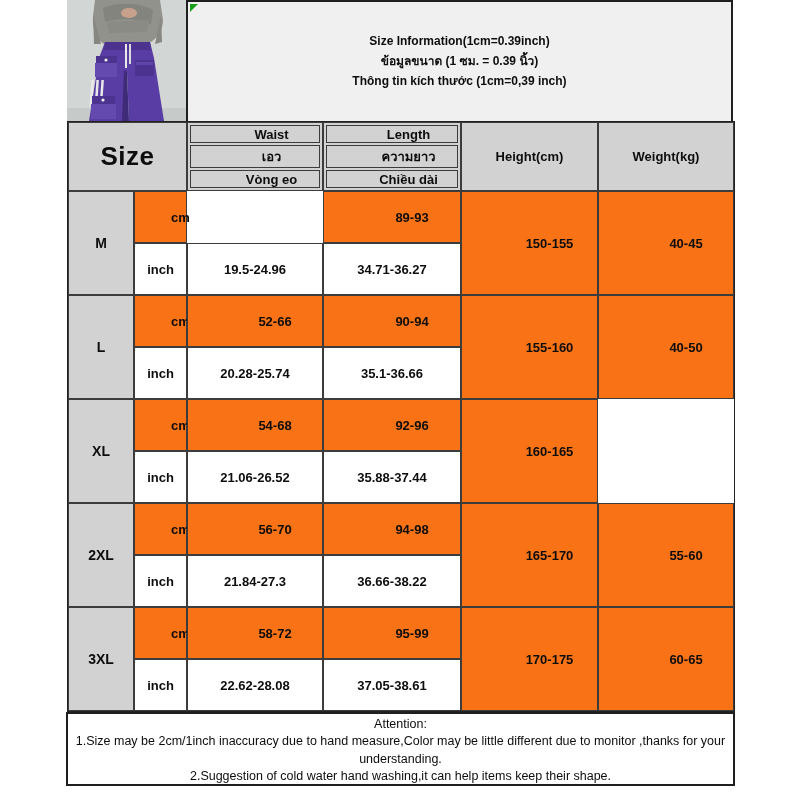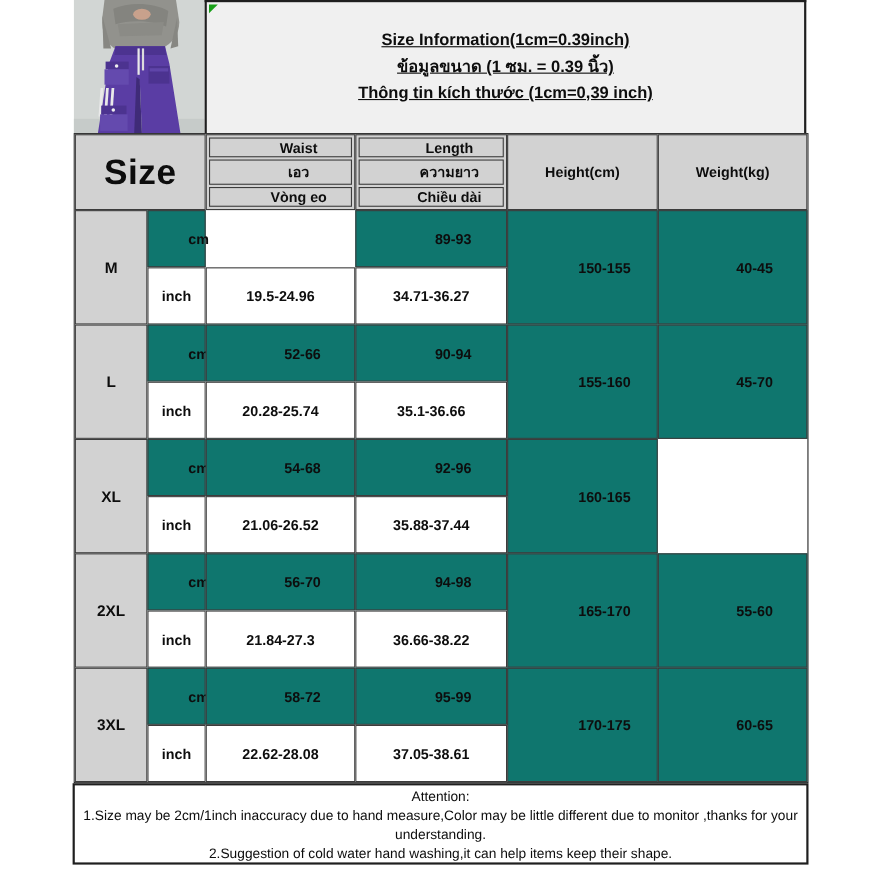--- a/index.html
+++ b/index.html
@@ -9,36 +9,36 @@
 
   
   .photo { position:absolute; left:67px; top:0; width:119px; height:121px; }
   .photo svg { display:block; width:100%; height:100%; }
 
   
   .title-box { position:absolute; left:186px; top:0; width:547px; height:121px;
     background:#f0f0f0; border:2px solid #1f1f1f; border-bottom:none;
     display:flex; flex-direction:column; align-items:center; justify-content:center;
     gap:5px; text-align:center; }
-  .title-box .t-line { font-size:15px; font-weight:bold; line-height:1.25;text-decoration:underline; }
+  .title-box .t-line { font-size:12px; font-weight:bold; line-height:1.25; }
   .green-corner { position:absolute; left:2px; top:2px; width:0; height:0;
     border-top:8px solid #18a018; border-right:8px solid transparent; }
 
   
   .grid { position:absolute; left:67px; top:121px;
     display:grid;
     grid-template-columns:66px 53px 136px 138px 137px 136px;
     grid-template-rows:23px 23px 23px repeat(10,52px);
     border:1px solid #222; background:#fff; }
   .cell { border:1px solid #3c3c3c; display:flex; align-items:center; justify-content:center;
     font-size:13px; font-weight:bold; text-align:center; }
   .c-gray  { background:#d2d2d2; }
-  .c-light { background:#0f766e;padding-left:40px; }
+  .c-light { background:#f97316;padding-left:40px; }
   .c-white { background:#ffffff; }
-  .size-hd { font-size:32px; letter-spacing:0.5px; }
+  .size-hd { font-size:26px; letter-spacing:0.5px; }
   .size-lb { font-size:14px; }
   .lang-stack { flex-direction:column; padding:2px; gap:2px; align-items:stretch; }
   .lang-box { flex:1; border:1px solid #3c3c3c; display:flex; align-items:center;
     justify-content:center; font-size:13px; font-weight:bold;padding-left:33px; }
 
   
   .attention { position:absolute; left:66px; top:712px; width:669px; height:74px;
     border:2px solid #1f1f1f; background:#fff; text-align:center;
     font-size:12.5px; line-height:1.38; padding:2px 4px; font-weight:normal; }
 </style>
@@ -113,21 +113,21 @@
     <div class="cell c-light" style="grid-area:4/6/6/7">40-45</div>
     <div class="cell c-white" style="grid-area:5/2/6/3">inch</div>
     <div class="cell c-white" style="grid-area:5/3/6/4">19.5-24.96</div>
     <div class="cell c-white" style="grid-area:5/4/6/5">34.71-36.27</div>
 
     <div class="cell c-gray size-lb" style="grid-area:6/1/8/2">L</div>
     <div class="cell c-light" style="grid-area:6/2/7/3">cm</div>
     <div class="cell c-light" style="grid-area:6/3/7/4">52-66</div>
     <div class="cell c-light" style="grid-area:6/4/7/5">90-94</div>
     <div class="cell c-light" style="grid-area:6/5/8/6">155-160</div>
-    <div class="cell c-light" style="grid-area:6/6/8/7">45-70</div>
+    <div class="cell c-light" style="grid-area:6/6/8/7">40-50</div>
     <div class="cell c-white" style="grid-area:7/2/8/3">inch</div>
     <div class="cell c-white" style="grid-area:7/3/8/4">20.28-25.74</div>
     <div class="cell c-white" style="grid-area:7/4/8/5">35.1-36.66</div>
 
     <div class="cell c-gray size-lb" style="grid-area:8/1/10/2">XL</div>
     <div class="cell c-light" style="grid-area:8/2/9/3">cm</div>
     <div class="cell c-light" style="grid-area:8/3/9/4">54-68</div>
     <div class="cell c-light" style="grid-area:8/4/9/5">92-96</div>
     <div class="cell c-light" style="grid-area:8/5/10/6">160-165</div>
     <div class="cell c-white" style="grid-area:9/2/10/3">inch</div>

